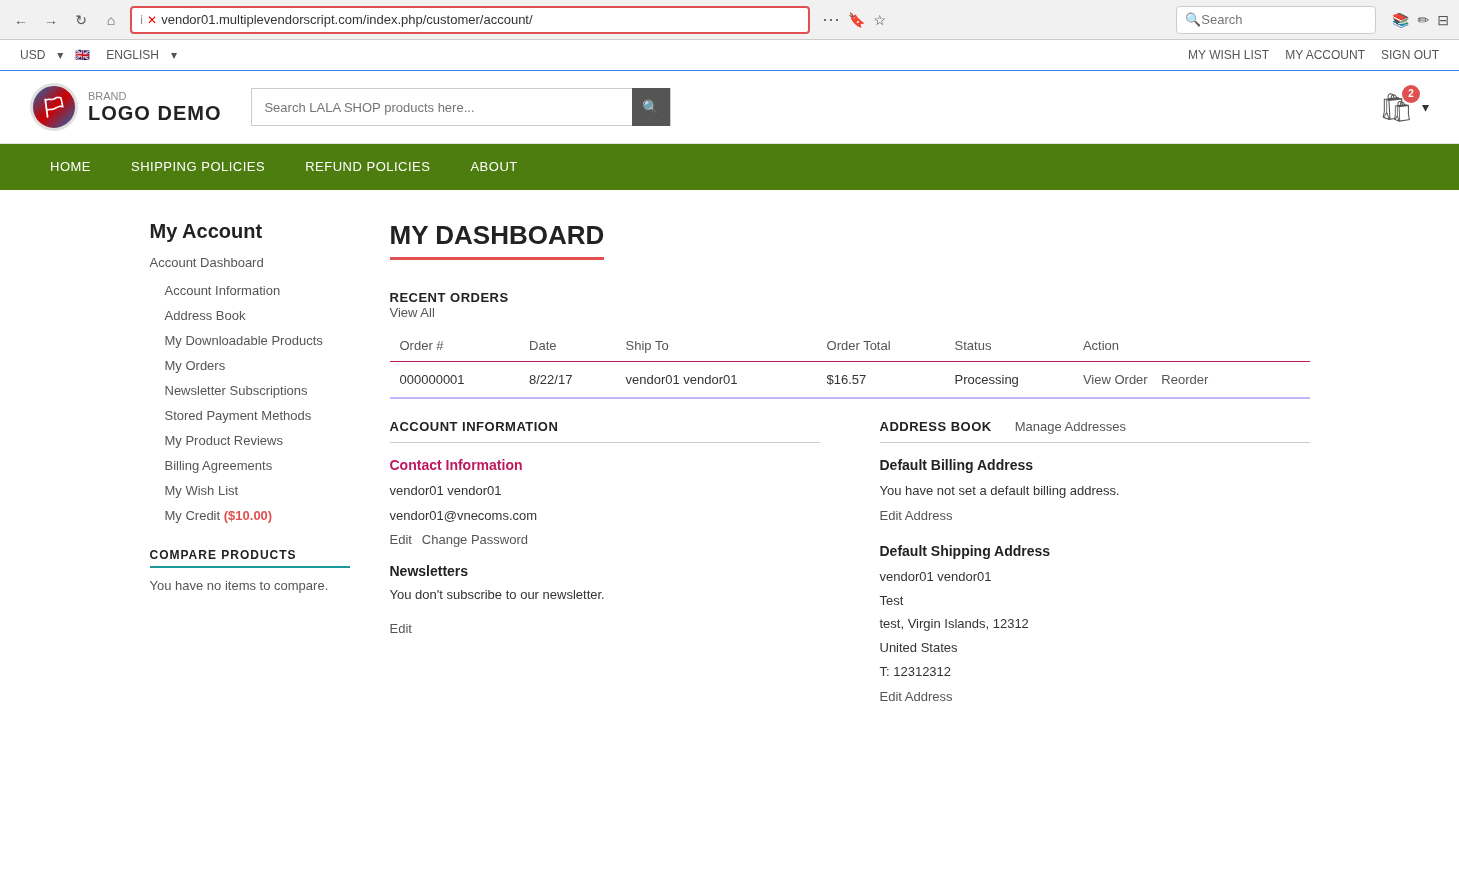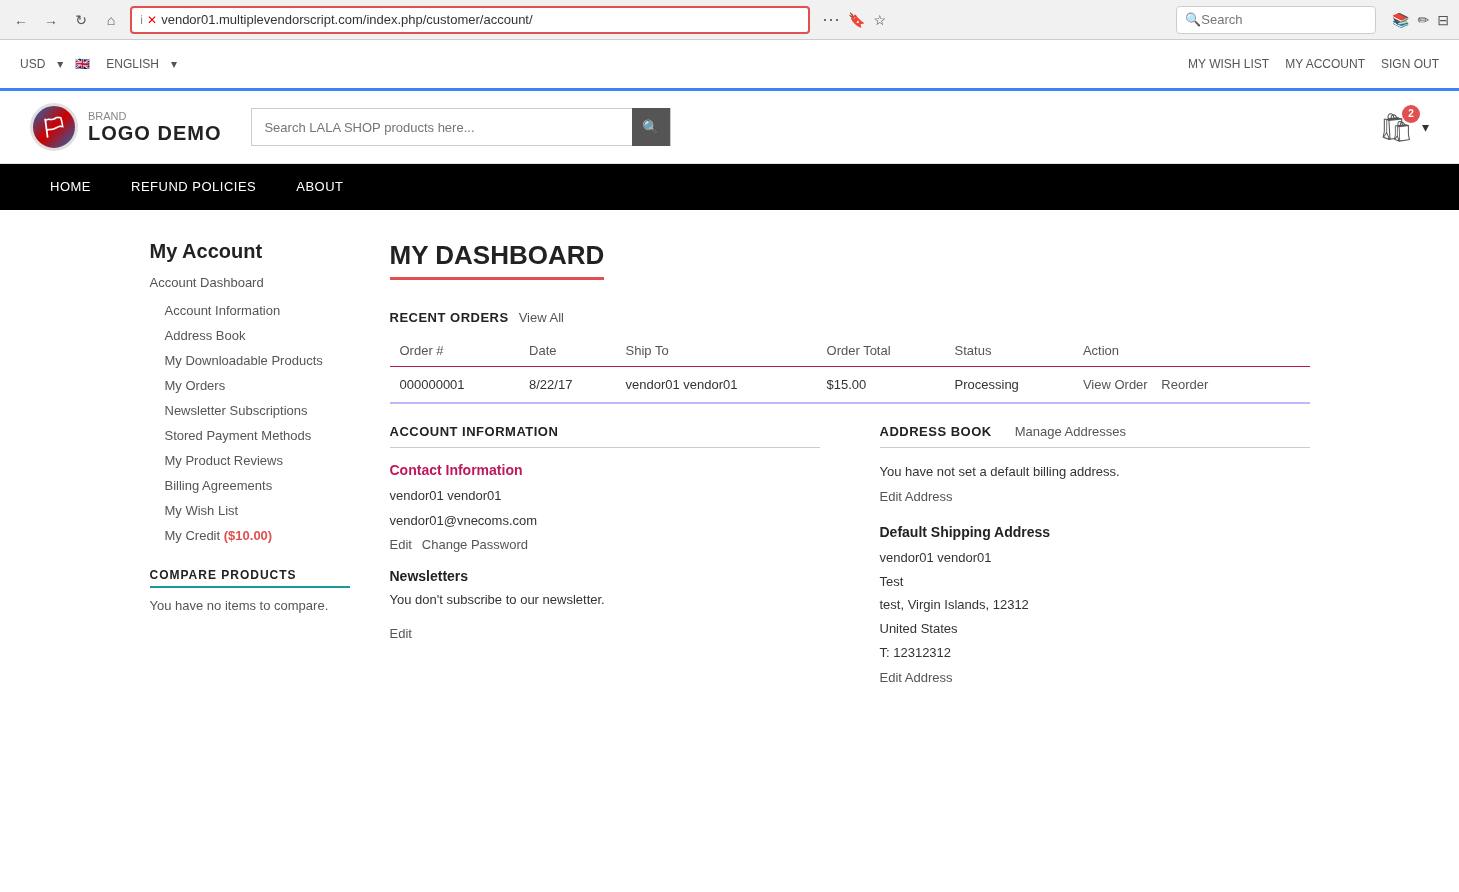--- a/index.html
+++ b/index.html
@@ -38,24 +38,24 @@
       background: #fff; padding: 2px 8px; height: 28px;
       font-size: 13px; margin-left: auto;
       width: 200px;
     }
     .browser-search-bar input { border: none; outline: none; font-size: 13px; width: 100%; }
     .browser-icons { display: flex; align-items: center; gap: 8px; margin-left: 8px; color: #555; }
 
     
     .top-bar {
       background: #fff;
-      border-bottom: 3px solid #3b82f6;
+      border-bottom: 1px solid #3b82f6;
       display: flex;
       align-items: center;
-      padding: 17px 20px;
+      padding: 8px 20px;
       font-size: 12px;
       color: #555;
     }
     .top-bar-left { display: flex; align-items: center; gap: 12px; }
     .top-bar-right { margin-left: auto; display: flex; gap: 16px; font-size: 12px; color: #555; }
     .top-bar-right a { text-decoration: none; color: #555; }
     .flag { margin-right: 4px; }
 
     
     .site-header {
@@ -94,21 +94,21 @@
       position: absolute; top: -6px; right: -6px;
       background: #e05050; color: #fff; border-radius: 50%;
       font-size: 10px; width: 18px; height: 18px;
       display: flex; align-items: center; justify-content: center;
       font-weight: bold;
     }
     .cart-svg { font-size: 28px; color: #555; }
 
     
     .main-nav {
-      background: #000000;
+      background: #4d7c0f;
       display: flex;
       align-items: center;
       padding: 4px 30px;
       height: 46px;
     }
     .main-nav a {
       color: #fff; text-decoration: none; font-size: 13px;
       padding: 0 20px; line-height: 46px;
       text-transform: uppercase; letter-spacing: 0.5px;
       display: inline-block;
@@ -145,22 +145,23 @@
     
     .main-area { flex: 1; }
     .dashboard-title {
       font-size: 26px; font-weight: bold; color: #222; text-transform: uppercase;
       margin-bottom: 6px; padding-bottom: 6px;
       border-bottom: 3px solid #e05050; display: inline-block;
     }
 
     
     .section-header {
-      display: flex; align-items: flex-start; gap: 10px;
+      display: flex; align-items: flex-start; gap: 0;
       margin: 24px 0 10px 0;
+      flex-direction: column;
     }
     .section-title { font-size: 13px; font-weight: bold; text-transform: uppercase; letter-spacing: 0.5px; color: #222; }
     .section-link { font-size: 13px; color: #555; text-decoration: none; }
 
     .orders-table { width: 100%; border-collapse: collapse; margin-bottom: 20px; }
     .orders-table th {
       border-bottom: 1px solid #be185d; padding: 8px 10px;
       text-align: left; font-size: 13px; color: #555; font-weight: normal;
     }
     .orders-table td { padding: 10px 10px; font-size: 13px; color: #333; border-bottom: 2px solid #c4b5fd; }
@@ -250,20 +251,21 @@
     <div class="cart-icon-wrap">
       <span class="cart-svg">🛍</span>
       <span class="cart-badge">2</span>
     </div>
     <span>▾</span>
   </div>
 </div>
 
 <nav class="main-nav">
   <a href="#">HOME</a>
+  <a href="#">SHIPPING POLICIES</a>
   <a href="#">REFUND POLICIES</a>
   <a href="#">ABOUT</a>
 </nav>
 
 <div class="page-content">
 
   <aside class="sidebar">
     <h2>My Account</h2>
     <div class="sidebar-section-title">Account Dashboard</div>
     <ul class="sidebar-nav">
@@ -324,21 +326,21 @@
           <th>Order Total</th>
           <th>Status</th>
           <th>Action</th>
         </tr>
       </thead>
       <tbody>
         <tr>
           <td>000000001</td>
           <td>8/22/17</td>
           <td>vendor01 vendor01</td>
-          <td>$15.00</td>
+          <td>$16.57</td>
           <td>Processing</td>
           <td>
             <a href="#">View Order</a>
             <a href="#">Reorder</a>
           </td>
         </tr>
       </tbody>
     </table>
 
     
@@ -361,20 +363,21 @@
       </div>
 
       <div class="info-col">
         <div class="info-section-title address-book-title">
           <span>ADDRESS BOOK</span>
           <span class="manage-link">
             <a href="#">Manage Addresses</a>
           </span>
         </div>
 
+        <div class="address-subtitle">Default Billing Address</div>
         <div class="address-text">You have not set a default billing address.</div>
         <a href="#" class="address-edit-link">Edit Address</a>
 
         <div class="address-section-second">
           <div class="address-subtitle">Default Shipping Address</div>
           <div class="address-text">vendor01 vendor01</div>
           <div class="address-text">Test</div>
           <div class="address-text">test, Virgin Islands, 12312</div>
           <div class="address-text">United States</div>
           <div class="address-text">T: 12312312</div>

